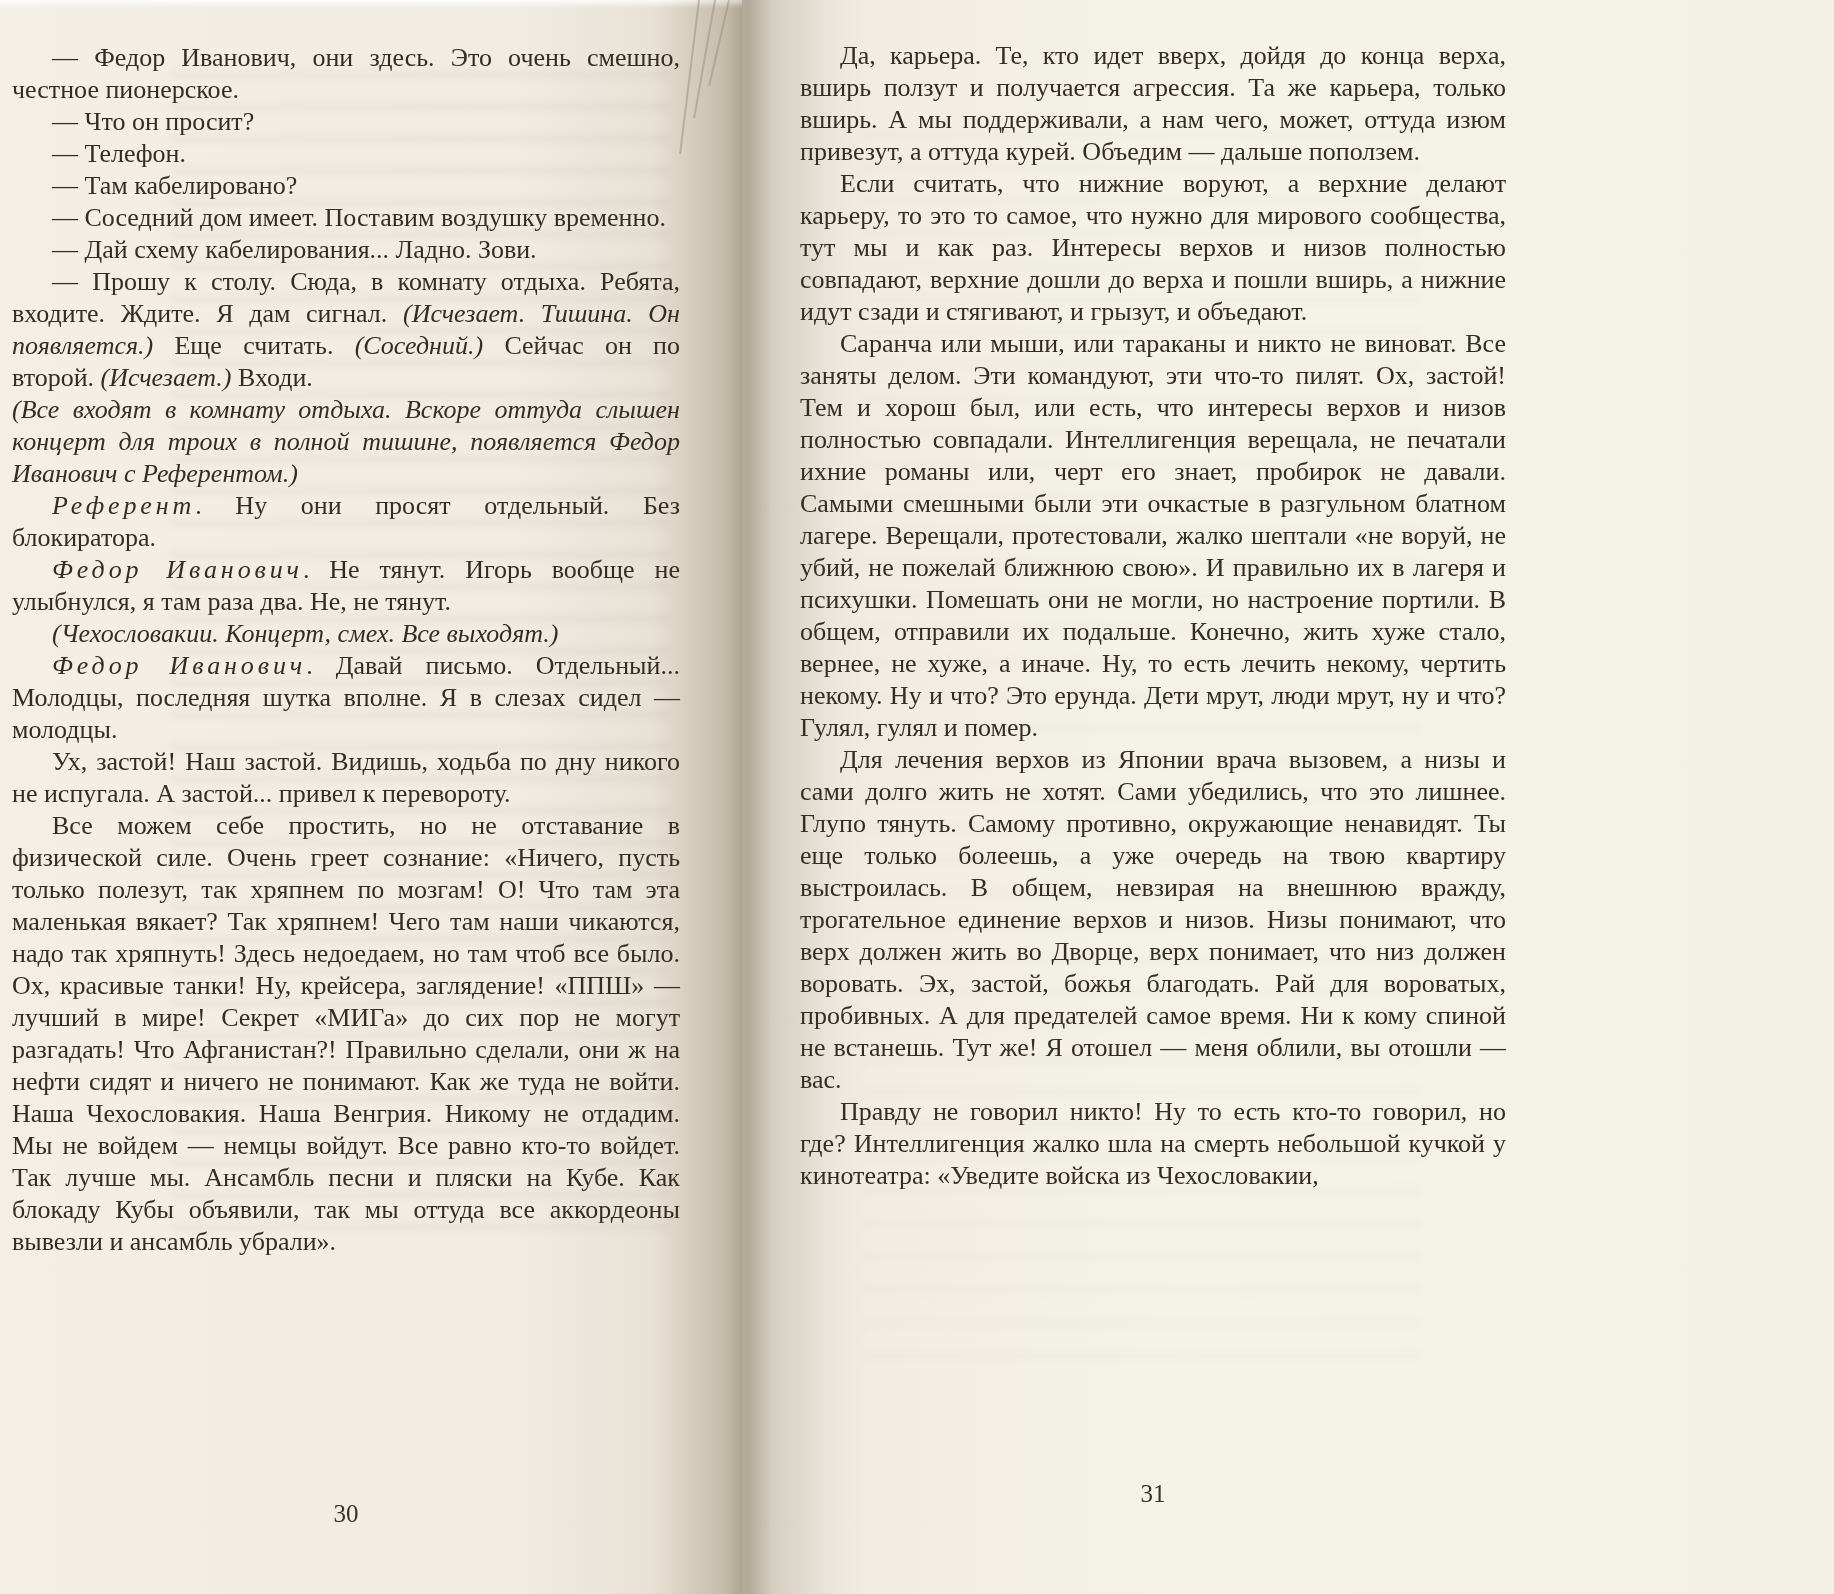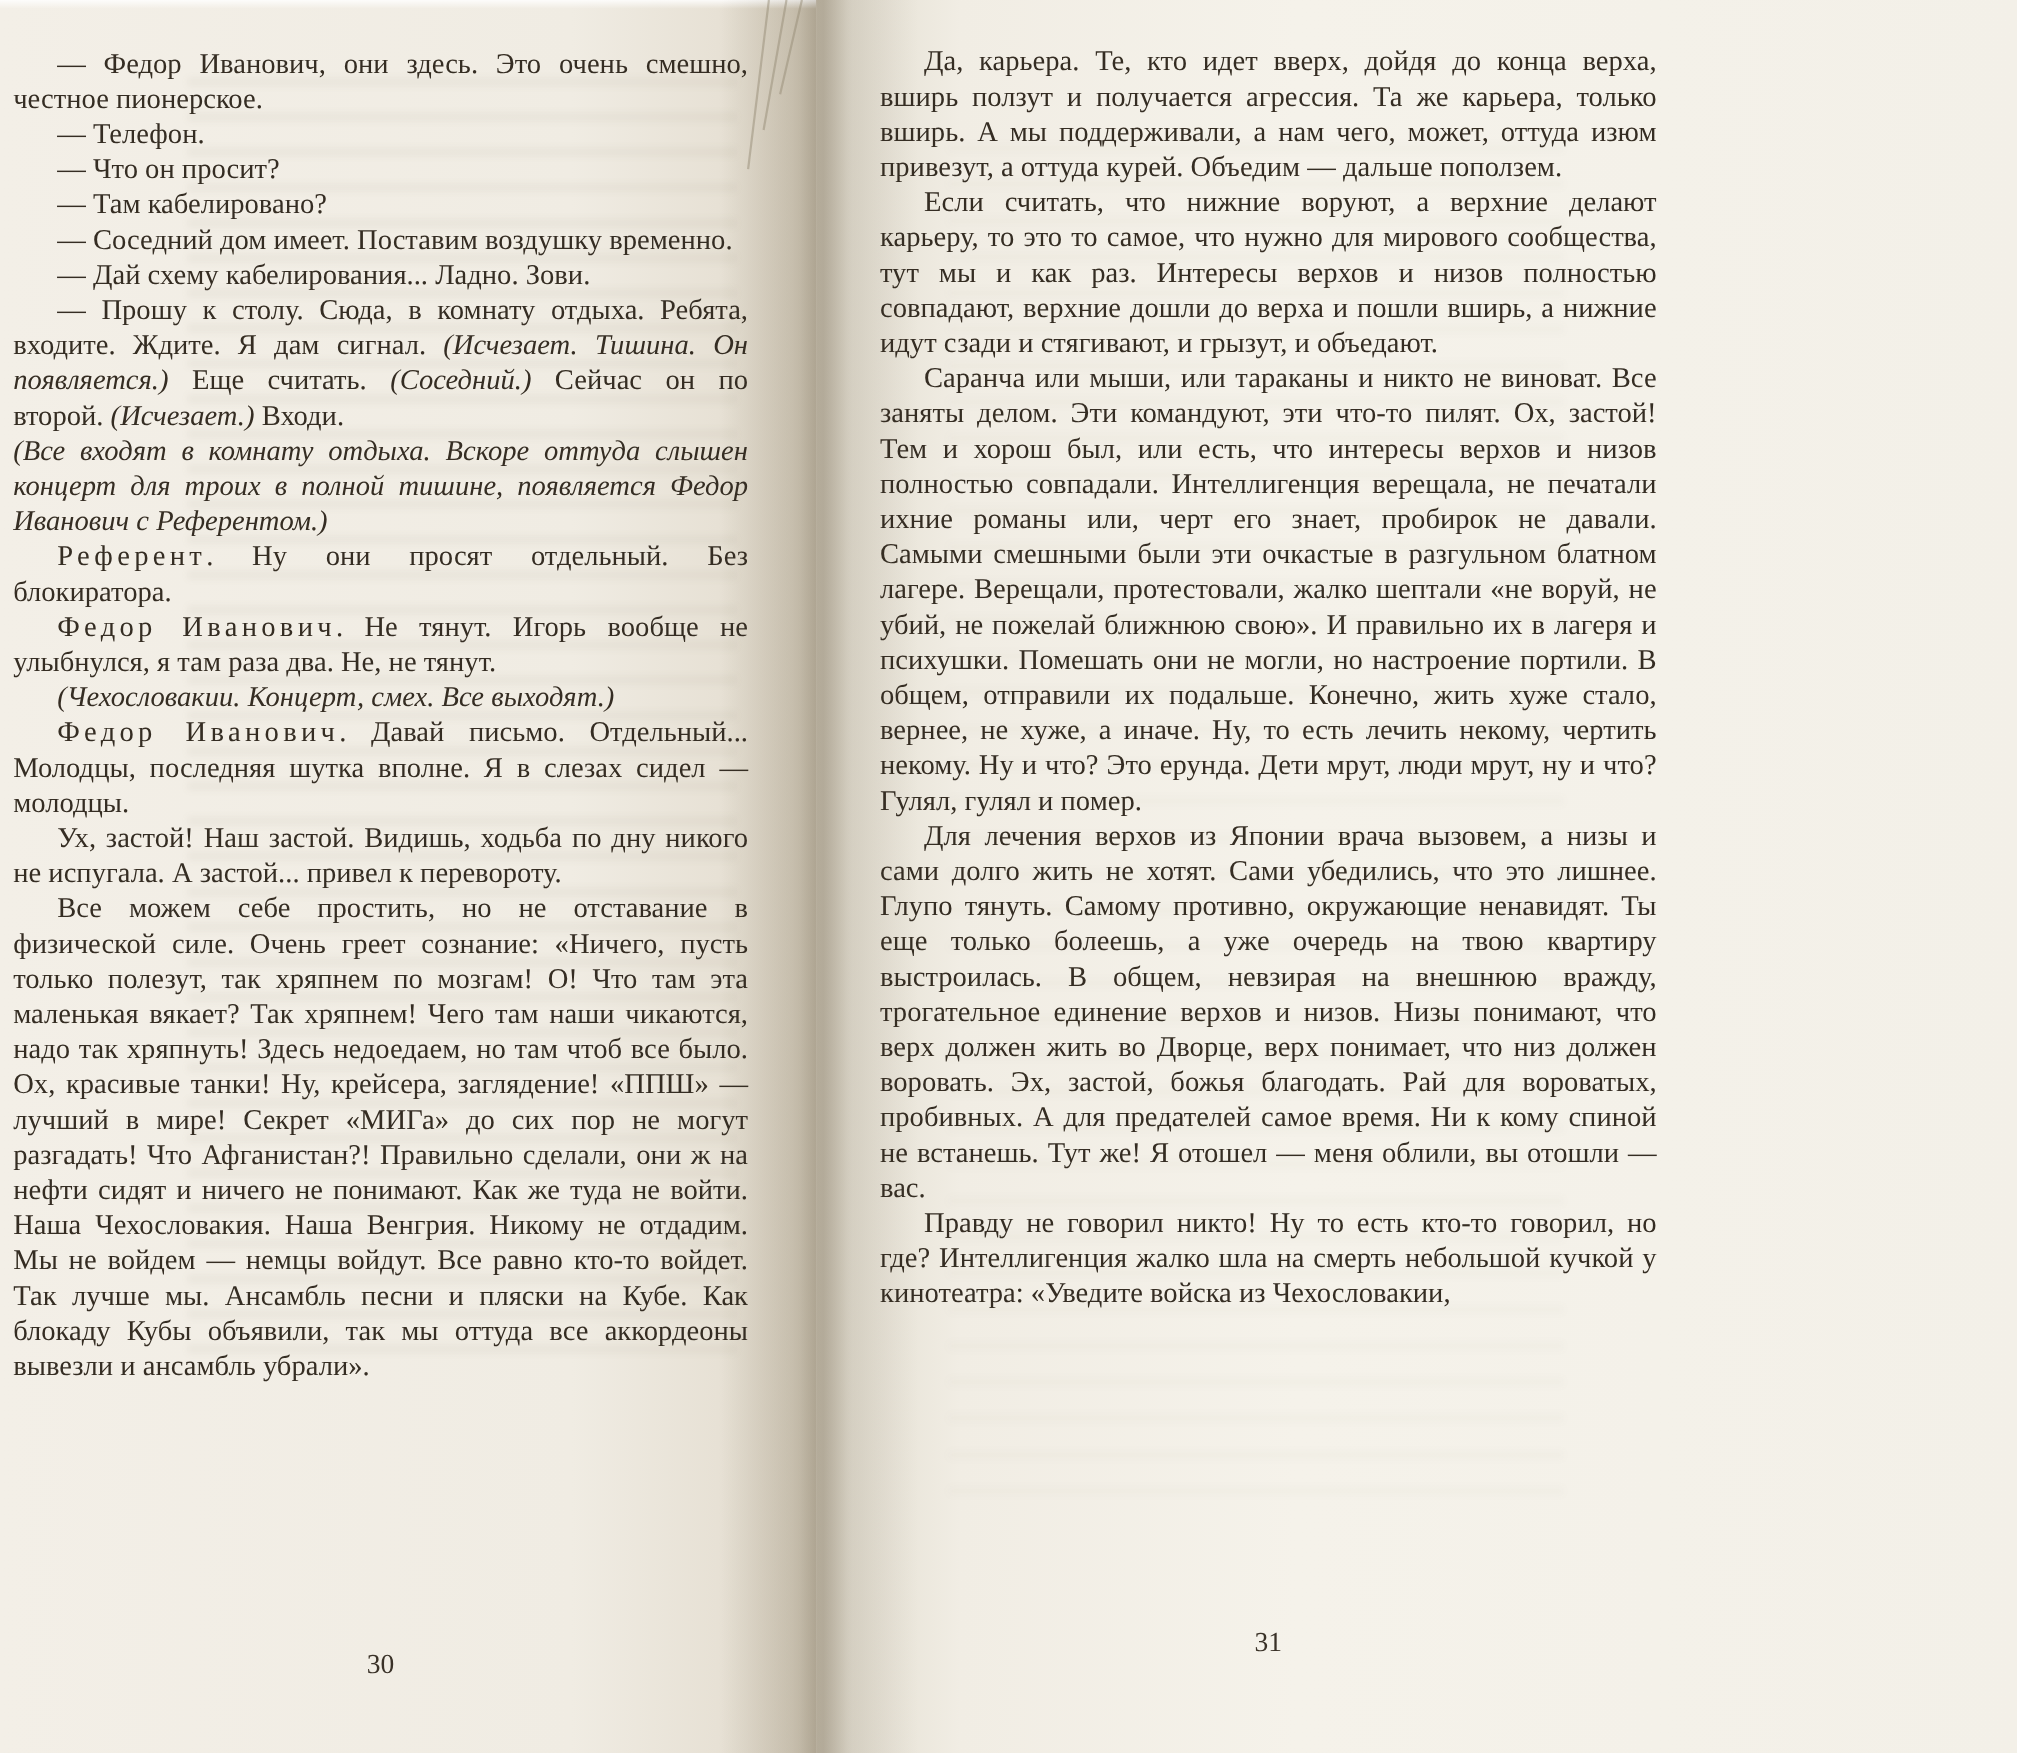--- a/index.html
+++ b/index.html
@@ -36,21 +36,21 @@
   .e1 { left: 698px; top: 0; height: 155px; transform: rotate(7deg); }
   .e2 { left: 714px; top: 0; height: 120px; transform: rotate(10deg); }
   .e3 { left: 728px; top: 0; height: 88px;  transform: rotate(13deg); }
   .text-block { position: absolute; font-size: 26px; line-height: 32px; text-align: justify; }
   .left-text  { left: 12px; top: 42px; width: 668px; }
   .right-text { left: 58px; top: 40px; width: 706px; }
   .para { margin: 0; text-indent: 40px; }
   .para.noindent { text-indent: 0; }
   .run-n { font-style: normal; }
   .run-i { font-style: italic; }
-  .run-sp { letter-spacing: 0.15em; }
+  .run-sp { letter-spacing: 0.15em; font-style: italic; }
   .page-number { position: absolute; text-align: center; font-size: 25px; color: #3a3228; }
   .left-num  { left: 12px; width: 668px; bottom: 66px; margin-top: 48px; }
   .right-num { left: 58px; width: 706px; bottom: 86px; }
   .ghost { position: absolute; pointer-events: none; filter: blur(3px); opacity: 0.55; }
   .ghost-left {
     left: 170px; top: 70px; width: 500px; height: 1180px;
     background: repeating-linear-gradient(to bottom, rgba(125,115,95,0.10) 0 9px, rgba(125,115,95,0) 9px 32px);
   }
   .ghost-right {
     left: 120px; top: 130px; width: 560px; height: 1240px;
@@ -59,22 +59,22 @@
 </style>
 </head>
 <body>
 
 <div class="spread">
 
   <div class="page page-left">
     <div class="ghost ghost-left"></div>
     <div class="text-block left-text">
         <p class="para"><span class="run-n">— Федор Иванович, они здесь. Это очень смешно, честное пионерское.</span></p>
+        <p class="para"><span class="run-n">— Что он просит?</span></p>
         <p class="para"><span class="run-n">— Телефон.</span></p>
-        <p class="para"><span class="run-n">— Что он просит?</span></p>
         <p class="para"><span class="run-n">— Там кабелировано?</span></p>
         <p class="para"><span class="run-n">— Соседний дом имеет. Поставим воздушку временно.</span></p>
         <p class="para"><span class="run-n">— Дай схему кабелирования... Ладно. Зови.</span></p>
         <p class="para"><span class="run-n">— Прошу к столу. Сюда, в комнату отдыха. Ребята, входите. Ждите. Я дам сигнал. </span><span class="run-i">(Исчезает. Тишина. Он появляется.)</span><span class="run-n"> Еще считать. </span><span class="run-i">(Соседний.)</span><span class="run-n"> Сейчас он по второй. </span><span class="run-i">(Исчезает.)</span><span class="run-n"> Входи.</span></p>
         <p class="para noindent"><span class="run-i">(Все входят в комнату отдыха. Вскоре оттуда слышен концерт для троих в полной тишине, появляется Федор Иванович с Референтом.)</span></p>
         <p class="para"><span class="run-sp">Референт</span><span class="run-n">. Ну они просят отдельный. Без блокиратора.</span></p>
         <p class="para"><span class="run-sp">Федор Иванович</span><span class="run-n">. Не тянут. Игорь вообще не улыбнулся, я там раза два. Не, не тянут.</span></p>
         <p class="para"><span class="run-i">(Чехословакии. Концерт, смех. Все выходят.)</span></p>
         <p class="para"><span class="run-sp">Федор Иванович</span><span class="run-n">. Давай письмо. Отдельный... Молодцы, последняя шутка вполне. Я в слезах сидел — молодцы.</span></p>
         <p class="para"><span class="run-n">Ух, застой! Наш застой. Видишь, ходьба по дну никого не испугала. А застой... привел к перевороту.</span></p>

